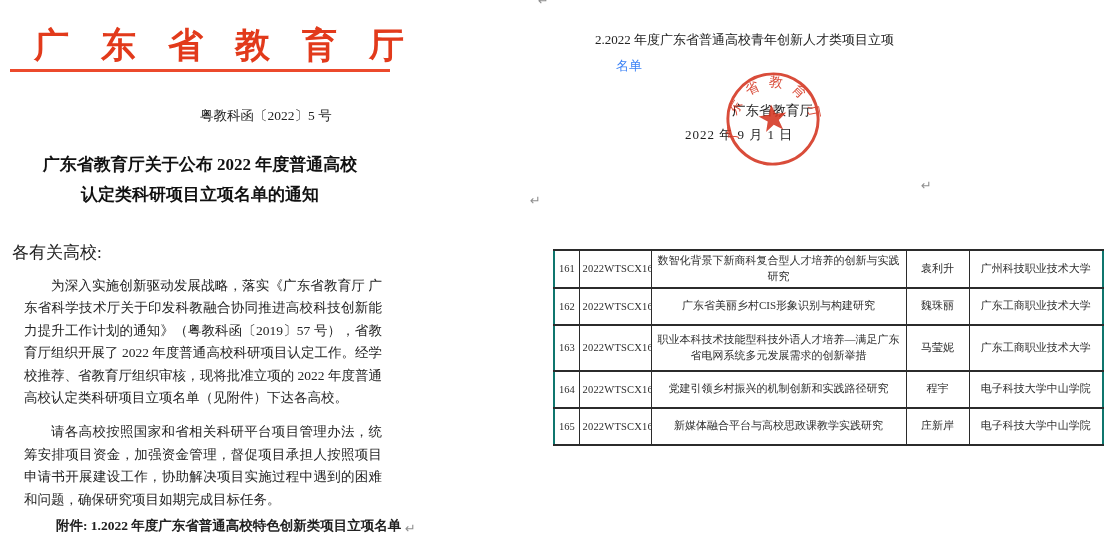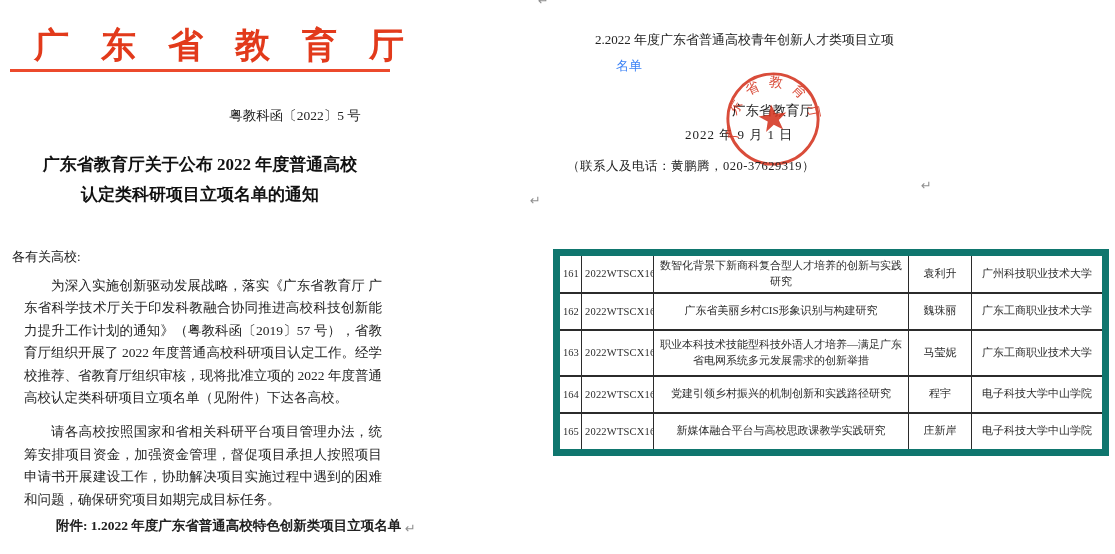--- a/index.html
+++ b/index.html
@@ -8,43 +8,43 @@
     font-family:"Liberation Serif","DejaVu Serif",serif;color:#242424;
   }
   
   .page-left{position:absolute;left:0;top:0;width:545px;height:554px;}
   .letterhead{
     position:absolute;left:34px;top:22px;width:370px;
     font-size:35px;font-weight:700;color:#e23a1b;
     display:flex;justify-content:space-between;white-space:nowrap;
   }
   .red-rule{position:absolute;left:10px;top:69px;width:380px;height:3px;background:#ec4a2c;}
-  .doc-number{position:absolute;left:200px;top:107px;width:190px;text-align:center;font-size:13.5px;color:#222;}
+  .doc-number{position:absolute;left:200px;top:107px;width:190px;text-align:left;font-size:13.5px;color:#222;}
   .doc-title{position:absolute;left:0px;top:150px;width:400px;text-align:center;
     font-size:17px;font-weight:700;color:#111;line-height:30px;}
-  .salutation{position:absolute;left:12px;top:248px;font-size:13px;color:#222;}
+  .salutation{position:absolute;left:12px;top:241px;font-size:17px;color:#222;}
   .body-text{position:absolute;left:12px;top:263px;width:382px;font-size:13.5px;line-height:22.4px;color:#242424;}
   .body-text p{margin:12px;text-indent:2em;text-align:justify;}
   .attachment1{position:absolute;left:12px;top:517px;width:400px;padding-left:44px;box-sizing:border-box;font-size:13.5px;color:#222;font-weight:bold;}
   
   .page-right{position:absolute;left:545px;top:0;width:570px;height:463px;}
   .attachment2-l1{position:absolute;left:50px;top:31px;font-size:13px;color:#222;}
   .attachment2-l2{position:absolute;left:71px;top:57px;font-size:13px;color:#3b82f6;}
   .signer{position:absolute;left:150px;top:102px;width:155px;text-align:center;font-size:13.5px;color:#1d1d1d;}
   .sign-date{position:absolute;left:140px;top:126px;width:175px;text-align:left;font-size:13px;color:#1d1d1d;letter-spacing:1px;}
   .seal{position:absolute;left:179px;top:70px;width:98px;height:98px;opacity:0.88;transform:rotate(-8deg);}
   .contact{position:absolute;left:22px;top:158px;font-size:12.5px;color:#222;letter-spacing:0.5px;}
   
   .grant-table{position:absolute;left:8px;top:249px;border-collapse:collapse;table-layout:fixed;width:549px;}
   .grant-table td{
     border:1px solid #2b2b2b;border-top-width:2px;border-bottom-width:2px;
     font-size:11px;color:#2e2e2e;text-align:center;vertical-align:middle;
     padding:2px 3px;line-height:1.45;overflow:hidden;
   }
-  .grant-table{border:7px solid #0f766e;}
+  .grant-table{border:2px solid #0f766e;}
   .grant-table td.c-no{font-size:10.5px;}
   .grant-table td.c-code{font-size:10.5px;letter-spacing:0.2px;}
   .grant-table tr.h35 td{height:31px;}
   .grant-table tr.h44 td{height:40px;}
   
   .ret-mark{position:absolute;color:#8f8f8f;font-size:13px;font-family:"DejaVu Sans",sans-serif;line-height:1;}
   .ret-top{top:-6px;left:538px;}
   .ret-a{top:522px;left:405px;}
   .ret-b{top:194px;left:530px;}
   .ret-c{top:179px;left:921px;}
@@ -88,21 +88,20 @@
       <defs>
         <path id="sealArc" d="M 13,64 A 38,38 0 1,1 87,64" fill="none"></path>
       </defs>
       <circle cx="50" cy="50" r="46" fill="none" stroke="#d4341f" stroke-width="3"></circle>
       <polygon points="50,35 53.5,45.2 64.3,45.4 55.7,51.9 58.8,62.1 50,56 41.2,62.1 44.3,51.9 35.7,45.4 46.5,45.2" fill="#d4341f"></polygon>
       <text font-size="14" fill="#d4341f" letter-spacing="9" text-anchor="middle" font-family="Liberation Serif, DejaVu Serif, serif">
         <textPath href="#sealArc" startOffset="50%">广东省教育厅</textPath>
       </text>
     </svg>
 
-    <div class="contact">（联系人及电话：黄鹏腾，020-37629319）</div>
 
     <table class="grant-table">
       <colgroup>
         <col style="width:25px">
           <col style="width:72px">
           <col style="width:255px">
           <col style="width:63px">
           <col style="width:134px">
       </colgroup>
       <tbody>

